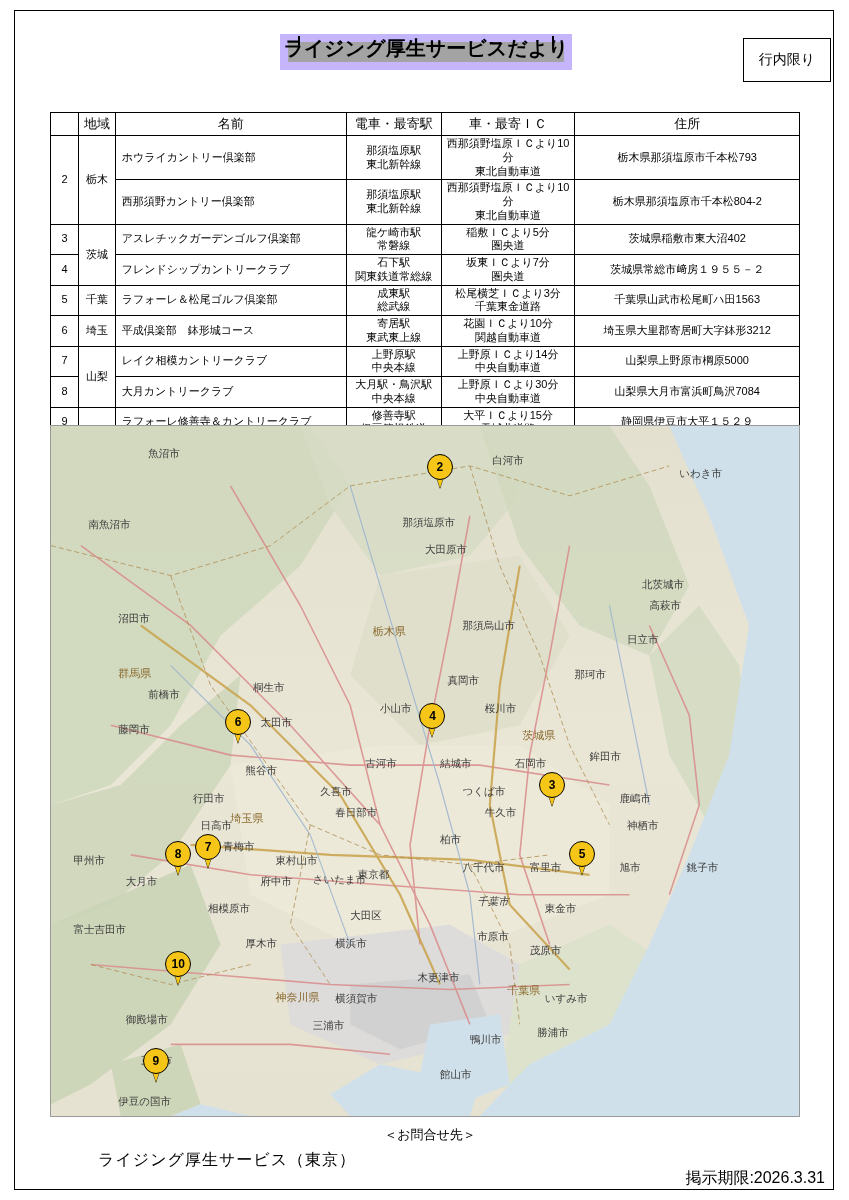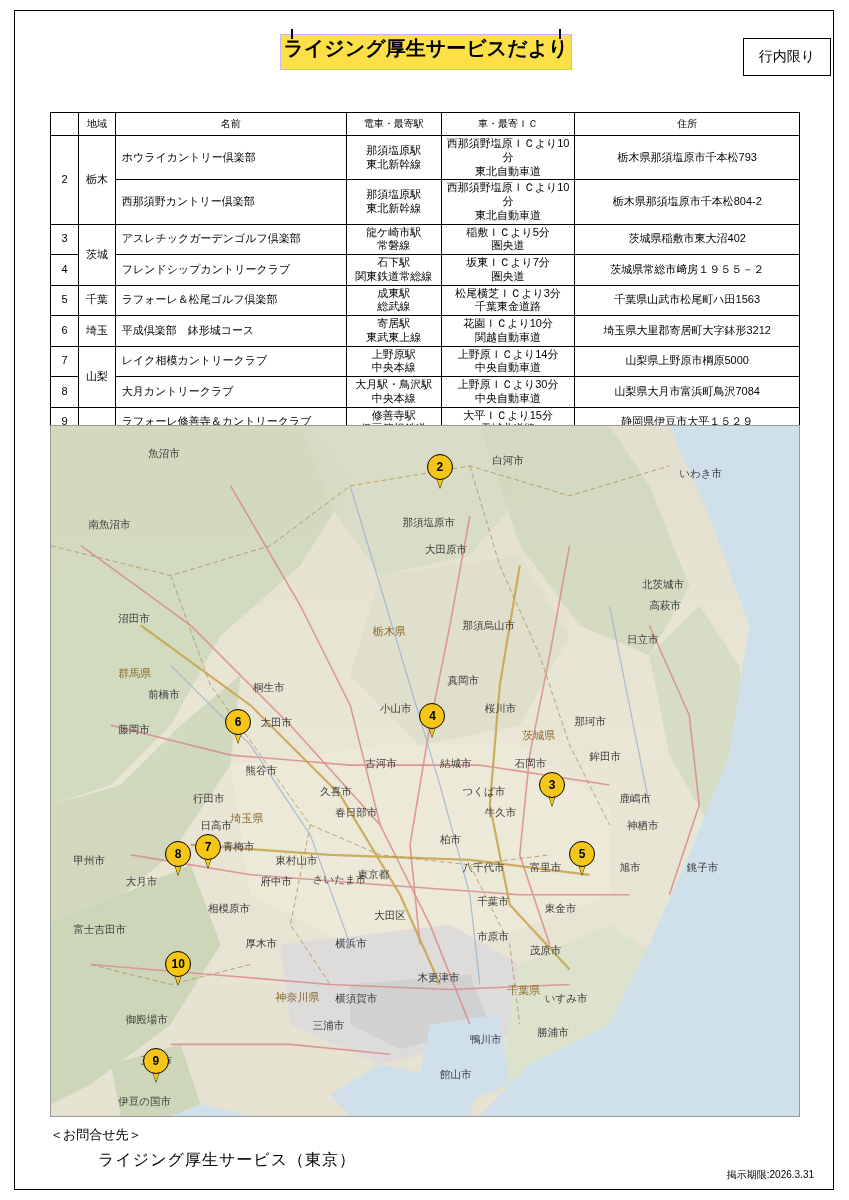--- a/index.html
+++ b/index.html
@@ -1,52 +1,52 @@
 <!DOCTYPE html>
 <html><head>
 <meta charset="utf-8">
 <style>
   html,body{margin:0;padding:0;background:#ffffff;}
   body{font-family:"Liberation Sans","DejaVu Sans",sans-serif;color:#000;}
   .page{position:relative;width:849px;height:1200px;margin:0 auto;background:#fff;box-sizing:border-box;}
   .frame{position:absolute;left:14px;top:10px;width:820px;height:1180px;border:1px solid #000;box-sizing:border-box;}
   
   .header{position:absolute;left:0;top:16px;width:100%;height:46px;}
-  .title-box{position:absolute;left:280px;top:18px;width:292px;height:36px;border:1px solid #c4b5fd;box-sizing:border-box;display:flex;align-items:flex-start;justify-content:center;background:#fde047;}
+  .title-box{position:absolute;left:280px;top:18px;width:292px;height:36px;border:8px solid #c4b5fd;box-sizing:border-box;display:flex;align-items:flex-end;justify-content:center;background:#a3a3a3;}
   .title-box:before,.title-box:after{content:"";position:absolute;top:-6px;width:2px;height:10px;background:#000;}
   .title-box:before{left:10px;}
   .title-box:after{right:10px;}
   .title-text{font-family:"DejaVu Sans",sans-serif;font-weight:bold;font-size:20px;letter-spacing:0px;white-space:nowrap;}
-  .limit-box{position:absolute;right:18px;top:22px;width:88px;height:38px;border:1px solid #000;display:flex;align-items:center;justify-content:center;font-size:14px;box-sizing:border-box;}
+  .limit-box{position:absolute;right:18px;top:22px;width:88px;height:44px;border:1px solid #000;display:flex;align-items:center;justify-content:center;font-size:14px;box-sizing:border-box;}
   .subtitle{position:absolute;left:0;top:72px;width:100%;text-align:center;font-size:19px;letter-spacing:1px;}
   
   table.golf{position:absolute;left:50px;top:112px;width:750px;border-collapse:collapse;table-layout:fixed;}
   table.golf th,table.golf td{border:1px solid #000;font-size:11px;padding:1px 2px;text-align:center;vertical-align:middle;line-height:1.25;height:26px;}
-  table.golf th{font-weight:normal;font-size:10px;height:20px;}
+  table.golf th{font-weight:normal;font-size:13px;height:20px;}
   .c-no{width:26px;}
   .c-reg{width:34px;}
   .c-name{width:214px;text-align:left !important;padding-left:6px !important;}
   .c-train{width:88px;}
   .c-car{width:124px;}
   .c-addr{width:208px;}
   .twoline span{display:block;}
   
   .map{position:absolute;left:50px;top:425px;width:750px;height:692px;overflow:hidden;border:1px solid #999;box-sizing:border-box;background:#e8e3d8;}
   .map-bg{position:absolute;inset:0;}
   .pin{position:absolute;width:26px;height:34px;transform:translate(-50%,-100%);}
   .pin .head{position:absolute;left:0;top:0;width:26px;height:26px;border-radius:50%;background:#f5c518;border:1.5px solid #000;box-sizing:border-box;display:flex;align-items:center;justify-content:center;font-size:12px;font-weight:bold;color:#000;}
   .pin .tail{position:absolute;left:9px;top:22px;width:0;height:0;border-left:4px solid transparent;border-right:4px solid transparent;border-top:12px solid #f5c518;filter:drop-shadow(0 1px 0 #000);}
   .maplabel{position:absolute;font-size:10.5px;color:#3c3c3c;white-space:nowrap;}
   .maplabel.pref{font-size:11px;color:#8a6a2f;margin-top:12px;}
   
   .footer{position:absolute;left:50px;top:1126px;width:760px;}
-  .f1{font-size:13px;}
+  .f1{font-size:13px;text-align:center;}
   .f2{font-size:16px;margin-left:48px;margin-top:6px;letter-spacing:1px;}
   .f3{font-size:16px;margin-left:48px;margin-top:4px;letter-spacing:1px;}
-  .note{position:absolute;right:35px;top:1168px;font-size:10px;}
+  .note{position:absolute;right:24px;top:1168px;font-size:16px;}
 </style>
 </head>
 <body>
 
 <div class="page">
   <div class="frame"></div>
 
   <div class="header">
     <div class="title-box">
       <span class="title-text">ライジング厚生サービスだより</span>
@@ -288,21 +288,21 @@
         <div class="maplabel" style="left: 59%; top: 4%;">白河市</div>
         <div class="maplabel" style="left: 84%; top: 6%;">いわき市</div>
         <div class="maplabel" style="left: 47%; top: 13%;">那須塩原市</div>
         <div class="maplabel" style="left: 50%; top: 17%;">大田原市</div>
         <div class="maplabel" style="left: 79%; top: 22%;">北茨城市</div>
         <div class="maplabel" style="left: 80%; top: 25%;">高萩市</div>
         <div class="maplabel" style="left: 55%; top: 28%;">那須烏山市</div>
         <div class="maplabel" style="left: 77%; top: 30%;">日立市</div>
         <div class="maplabel" style="left: 9%; top: 27%;">沼田市</div>
         <div class="maplabel" style="left: 53%; top: 36%;">真岡市</div>
-        <div class="maplabel" style="left: 70%; top: 35%; margin-top: 47px;">那珂市</div>
+        <div class="maplabel" style="left: 70%; top: 35%;">那珂市</div>
         <div class="maplabel" style="left: 58%; top: 40%;">桜川市</div>
         <div class="maplabel" style="left: 44%; top: 40%;">小山市</div>
         <div class="maplabel" style="left: 27%; top: 37%;">桐生市</div>
         <div class="maplabel" style="left: 13%; top: 38%;">前橋市</div>
         <div class="maplabel" style="left: 28%; top: 42%;">太田市</div>
         <div class="maplabel" style="left: 9%; top: 43%;">藤岡市</div>
         <div class="maplabel" style="left: 26%; top: 49%;">熊谷市</div>
         <div class="maplabel" style="left: 42%; top: 48%;">古河市</div>
         <div class="maplabel" style="left: 52%; top: 48%;">結城市</div>
         <div class="maplabel" style="left: 62%; top: 48%;">石岡市</div>
@@ -321,22 +321,22 @@
         <div class="maplabel" style="left: 30%; top: 62%;">東村山市</div>
         <div class="maplabel" style="left: 3%; top: 62%;">甲州市</div>
         <div class="maplabel" style="left: 10%; top: 65%;">大月市</div>
         <div class="maplabel" style="left: 28%; top: 65%;">府中市</div>
         <div class="maplabel" style="left: 55%; top: 63%;">八千代市</div>
         <div class="maplabel" style="left: 64%; top: 63%;">富里市</div>
         <div class="maplabel" style="left: 76%; top: 63%;">旭市</div>
         <div class="maplabel" style="left: 85%; top: 63%;">銚子市</div>
         <div class="maplabel" style="left: 41%; top: 64%;">東京都</div>
         <div class="maplabel" style="left: 21%; top: 69%;">相模原市</div>
-        <div class="maplabel" style="left: 40%; top: 70%; margin-left: 24px;">大田区</div>
-        <div class="maplabel" style="left: 57%; top: 68%;">千葉市</div>
+        <div class="maplabel" style="left: 40%; top: 70%;">大田区</div>
+        <div class="maplabel" style="left: 57%; top: 68%; font-style: italic;">千葉市</div>
         <div class="maplabel" style="left: 26%; top: 74%;">厚木市</div>
         <div class="maplabel" style="left: 66%; top: 69%;">東金市</div>
         <div class="maplabel" style="left: 38%; top: 74%;">横浜市</div>
         <div class="maplabel" style="left: 3%; top: 72%;">富士吉田市</div>
         <div class="maplabel" style="left: 10%; top: 85%;">御殿場市</div>
         <div class="maplabel" style="left: 57%; top: 73%;">市原市</div>
         <div class="maplabel" style="left: 64%; top: 75%;">茂原市</div>
         <div class="maplabel" style="left: 49%; top: 79%;">木更津市</div>
         <div class="maplabel" style="left: 38%; top: 82%;">横須賀市</div>
         <div class="maplabel" style="left: 35%; top: 86%;">三浦市</div>

